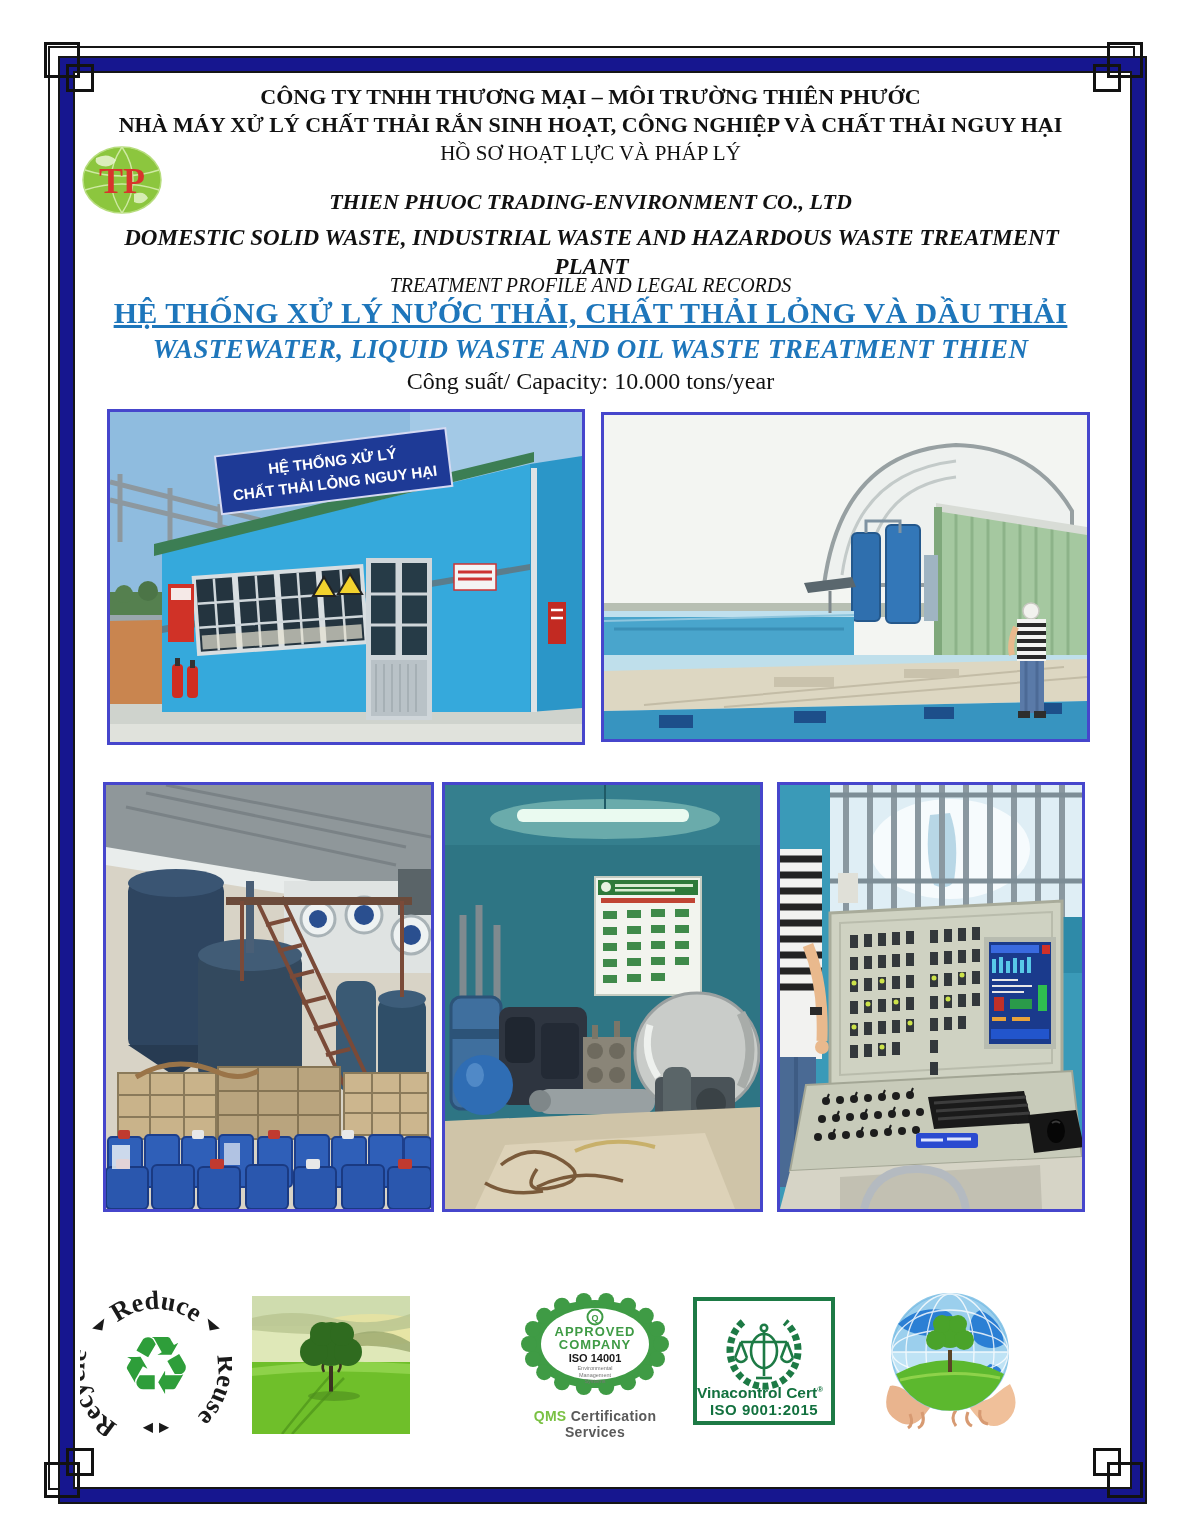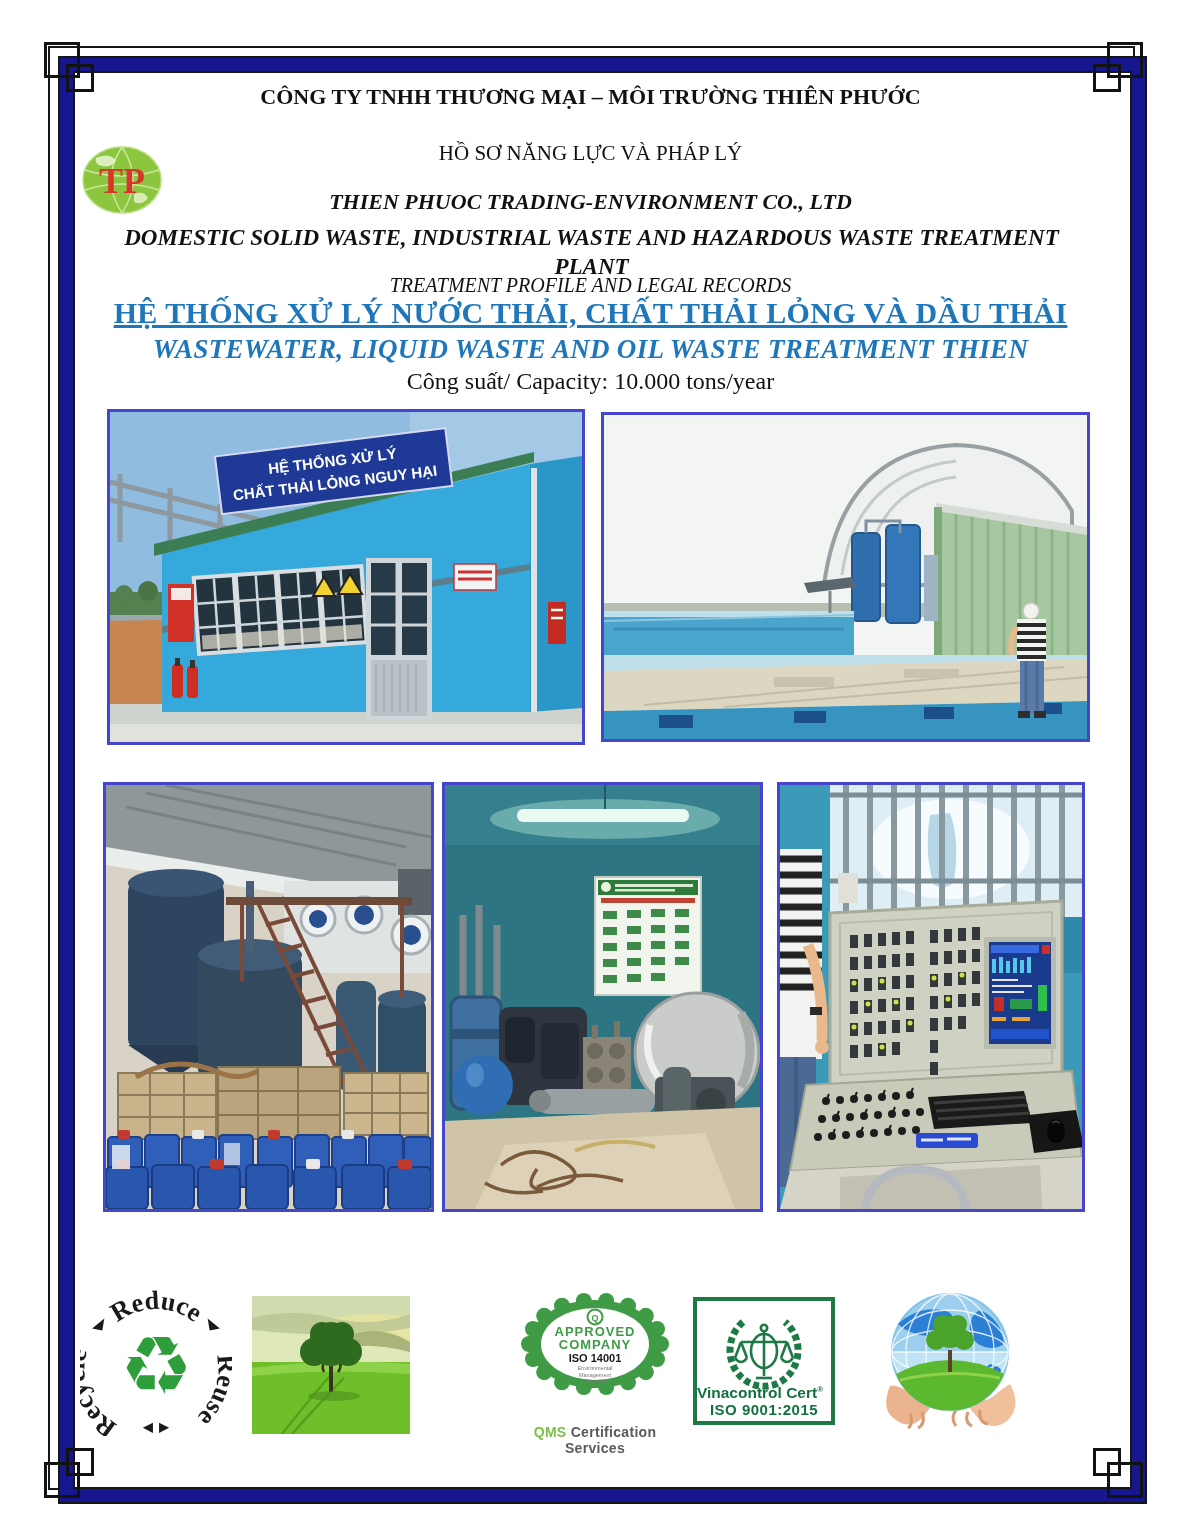--- a/index.html
+++ b/index.html
@@ -21,42 +21,43 @@
   .blue{color:#1e76bb;}
 
   
   .photo{position:absolute;box-sizing:border-box;border:3px solid #4646cc;background:#fff;
          margin:0;padding:0;overflow:hidden;}
   .photo svg{display:block;width:100%;height:100%;}
 
   
   .flogo{position:absolute;}
   .flogo svg{display:block;}
-  .qmsline{margin-top:20px;text-align:center;font-family:"Liberation Sans","DejaVu Sans",sans-serif;
+  .qmsline{margin-top:4px;text-align:center;font-family:"Liberation Sans","DejaVu Sans",sans-serif;
            font-size:14px;font-weight:bold;color:#5a5a5a;letter-spacing:.3px;}
   .qmsline .qms{color:#7ac143;}
 </style>
 </head>
 <body>
 
 <div id="page">
 
   <div class="frame-thin"></div>
   <div class="frame-band"></div>
   <div class="sq" style="left:44px;top:42px;width:30px;height:30px;"></div>
   <div class="sq" style="left:66px;top:64px;width:22px;height:22px;"></div>
   <div class="sq" style="left:1107px;top:42px;width:30px;height:30px;"></div>
   <div class="sq" style="left:1093px;top:64px;width:22px;height:22px;"></div>
   <div class="sq" style="left:44px;top:1462px;width:30px;height:30px;"></div>
   <div class="sq" style="left:66px;top:1448px;width:22px;height:22px;"></div>
   <div class="sq" style="left:1107px;top:1462px;width:30px;height:30px;"></div>
   <div class="sq" style="left:1093px;top:1448px;width:22px;height:22px;"></div>
 
   <div class="hline b" style="top:84px;font-size:22px;">CÔNG TY TNHH THƯƠNG MẠI – MÔI TRƯỜNG THIÊN PHƯỚC</div>
-  <div class="hline" style="top:141px;font-size:21px;">HỒ SƠ NĂNG LỰC VÀ PHÁP LÝ</div>
+  <div class="hline b" style="top:112px;font-size:22px;">NHÀ MÁY XỬ LÝ CHẤT THẢI RẮN SINH HOẠT, CÔNG NGHIỆP VÀ CHẤT THẢI NGUY HẠI</div>
+  <div class="hline" style="top:141px;font-size:21px;">HỒ SƠ HOẠT LỰC VÀ PHÁP LÝ</div>
 
   <div style="position:absolute;left:82px;top:146px;width:80px;height:68px;">
     <svg viewBox="0 0 80 68">
       <ellipse cx="40" cy="34" rx="39" ry="33" fill="#8cc63e"></ellipse>
       <ellipse cx="40" cy="34" rx="39" ry="33" fill="none" stroke="#b7dd7e" stroke-width="1.5"></ellipse>
       <path d="M40,1 Q18,34 40,67 M40,1 Q62,34 40,67 M3,24 Q40,36 77,24 M3,44 Q40,32 77,44" stroke="#cfe9a3" stroke-width="1.4" fill="none"></path>
       <path d="M14,12 q12,-6 20,2 q-4,8 -14,6 q-8,-2 -6,-8z" fill="#e9f5d2" opacity=".85"></path>
       <path d="M52,48 q10,-4 14,4 q-6,8 -14,4z" fill="#e9f5d2" opacity=".8"></path>
       <text x="40" y="47" text-anchor="middle" font-family="Liberation Serif,DejaVu Serif,serif" font-size="36" font-weight="bold" fill="#d8342c">TP</text>
     </svg>

